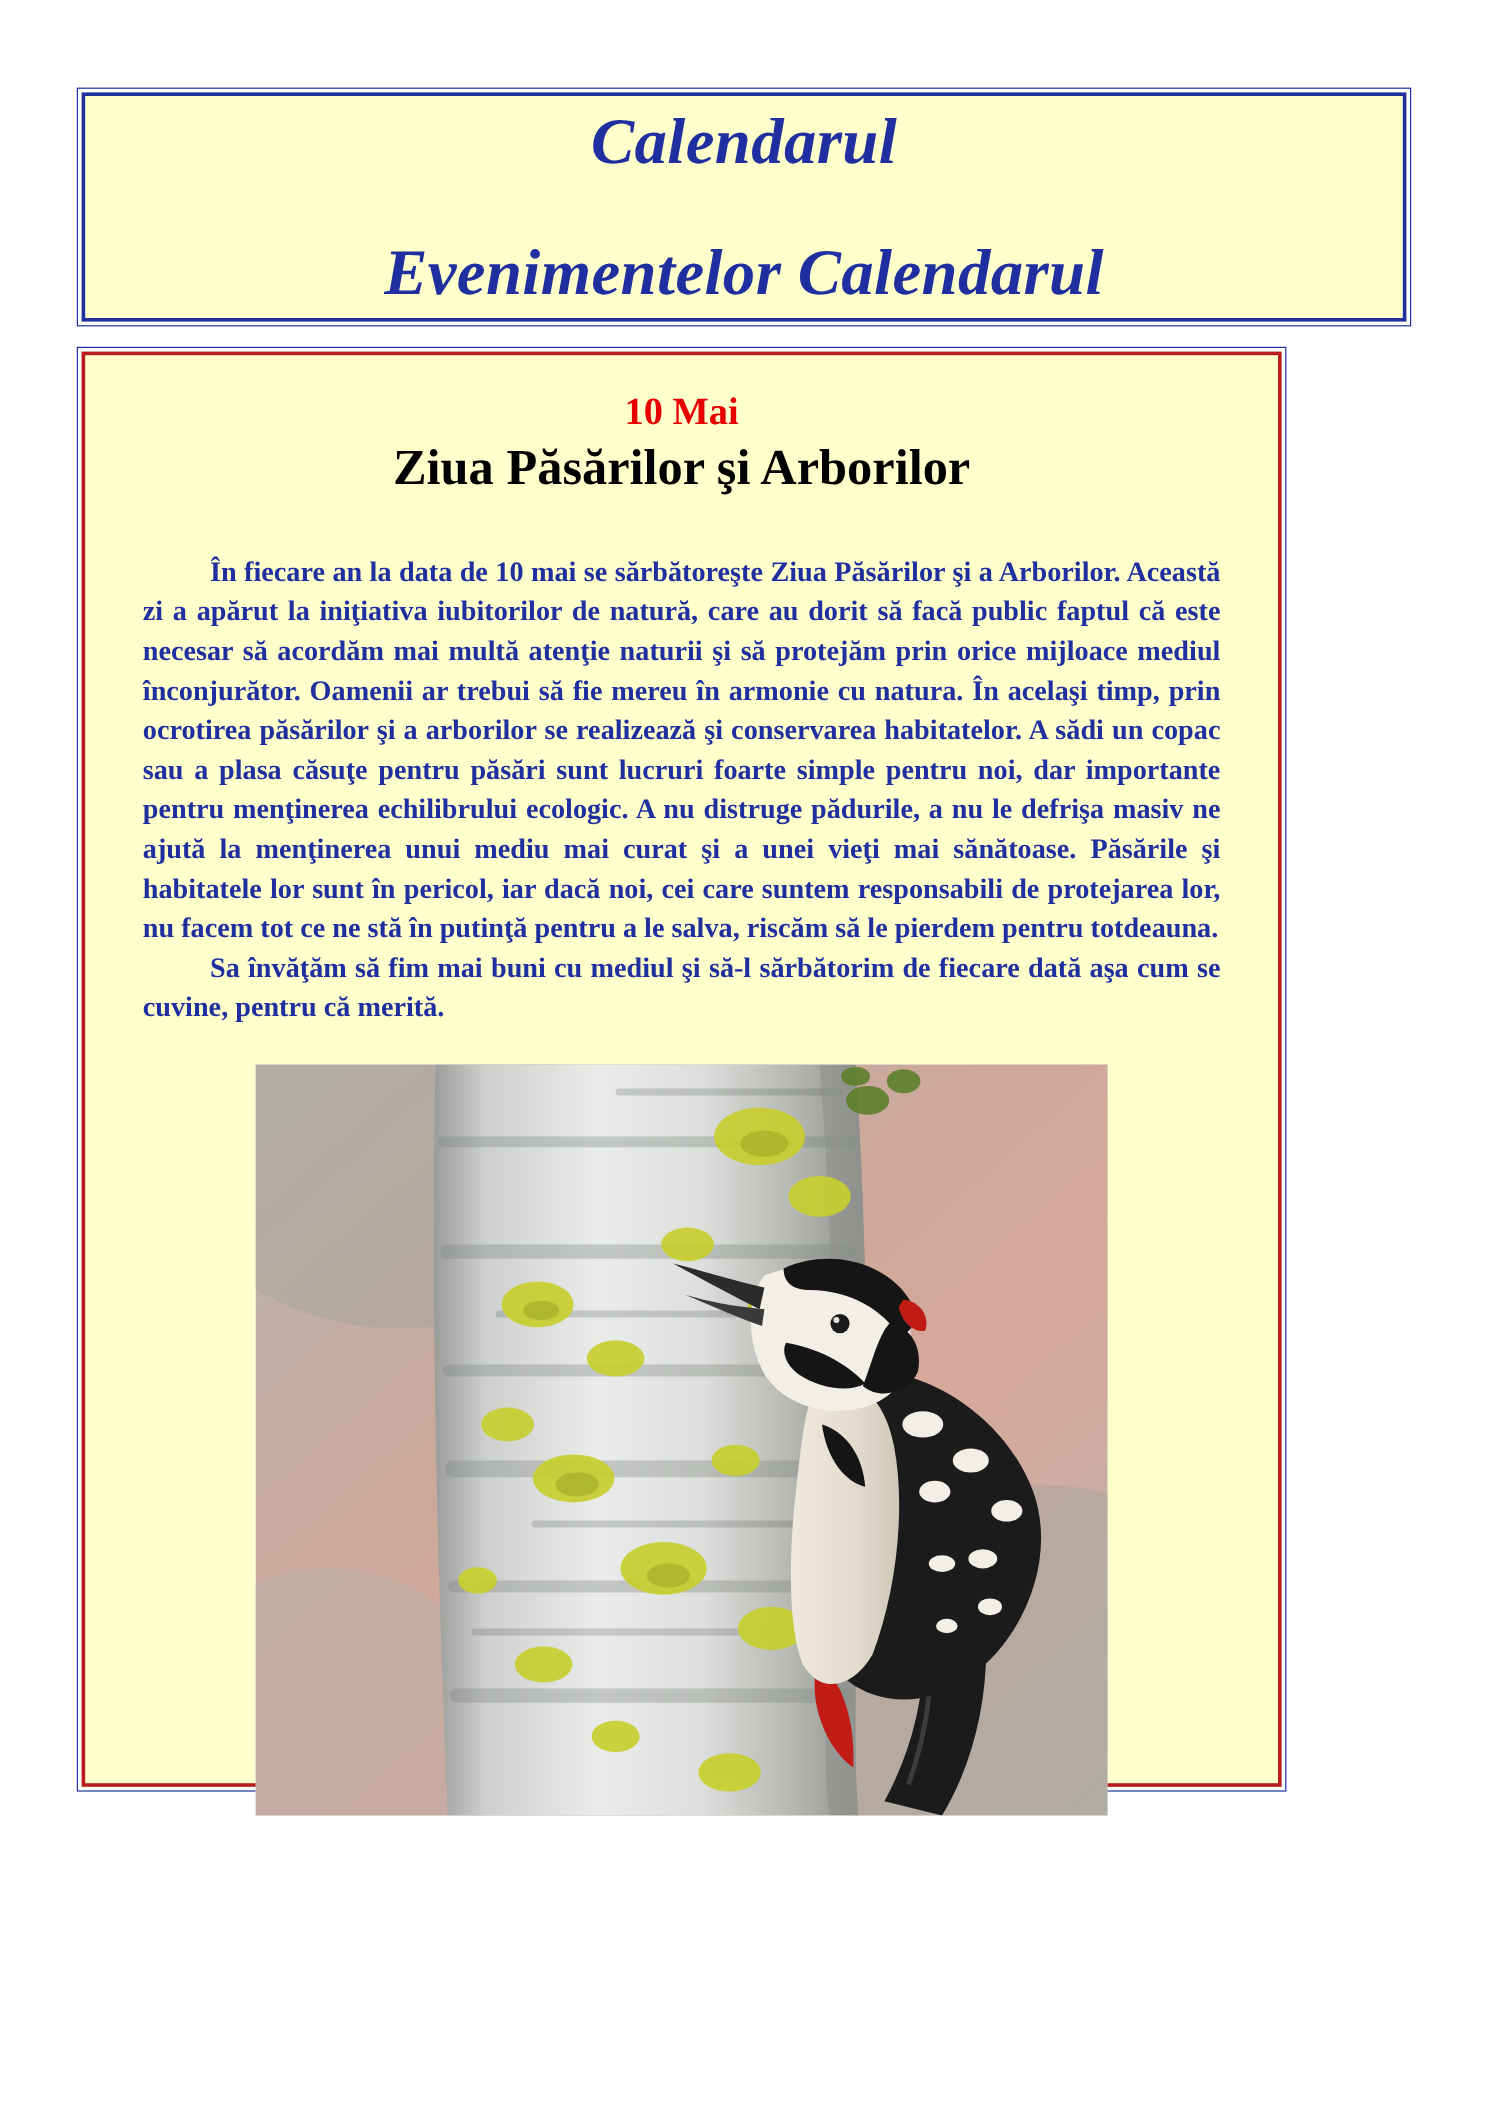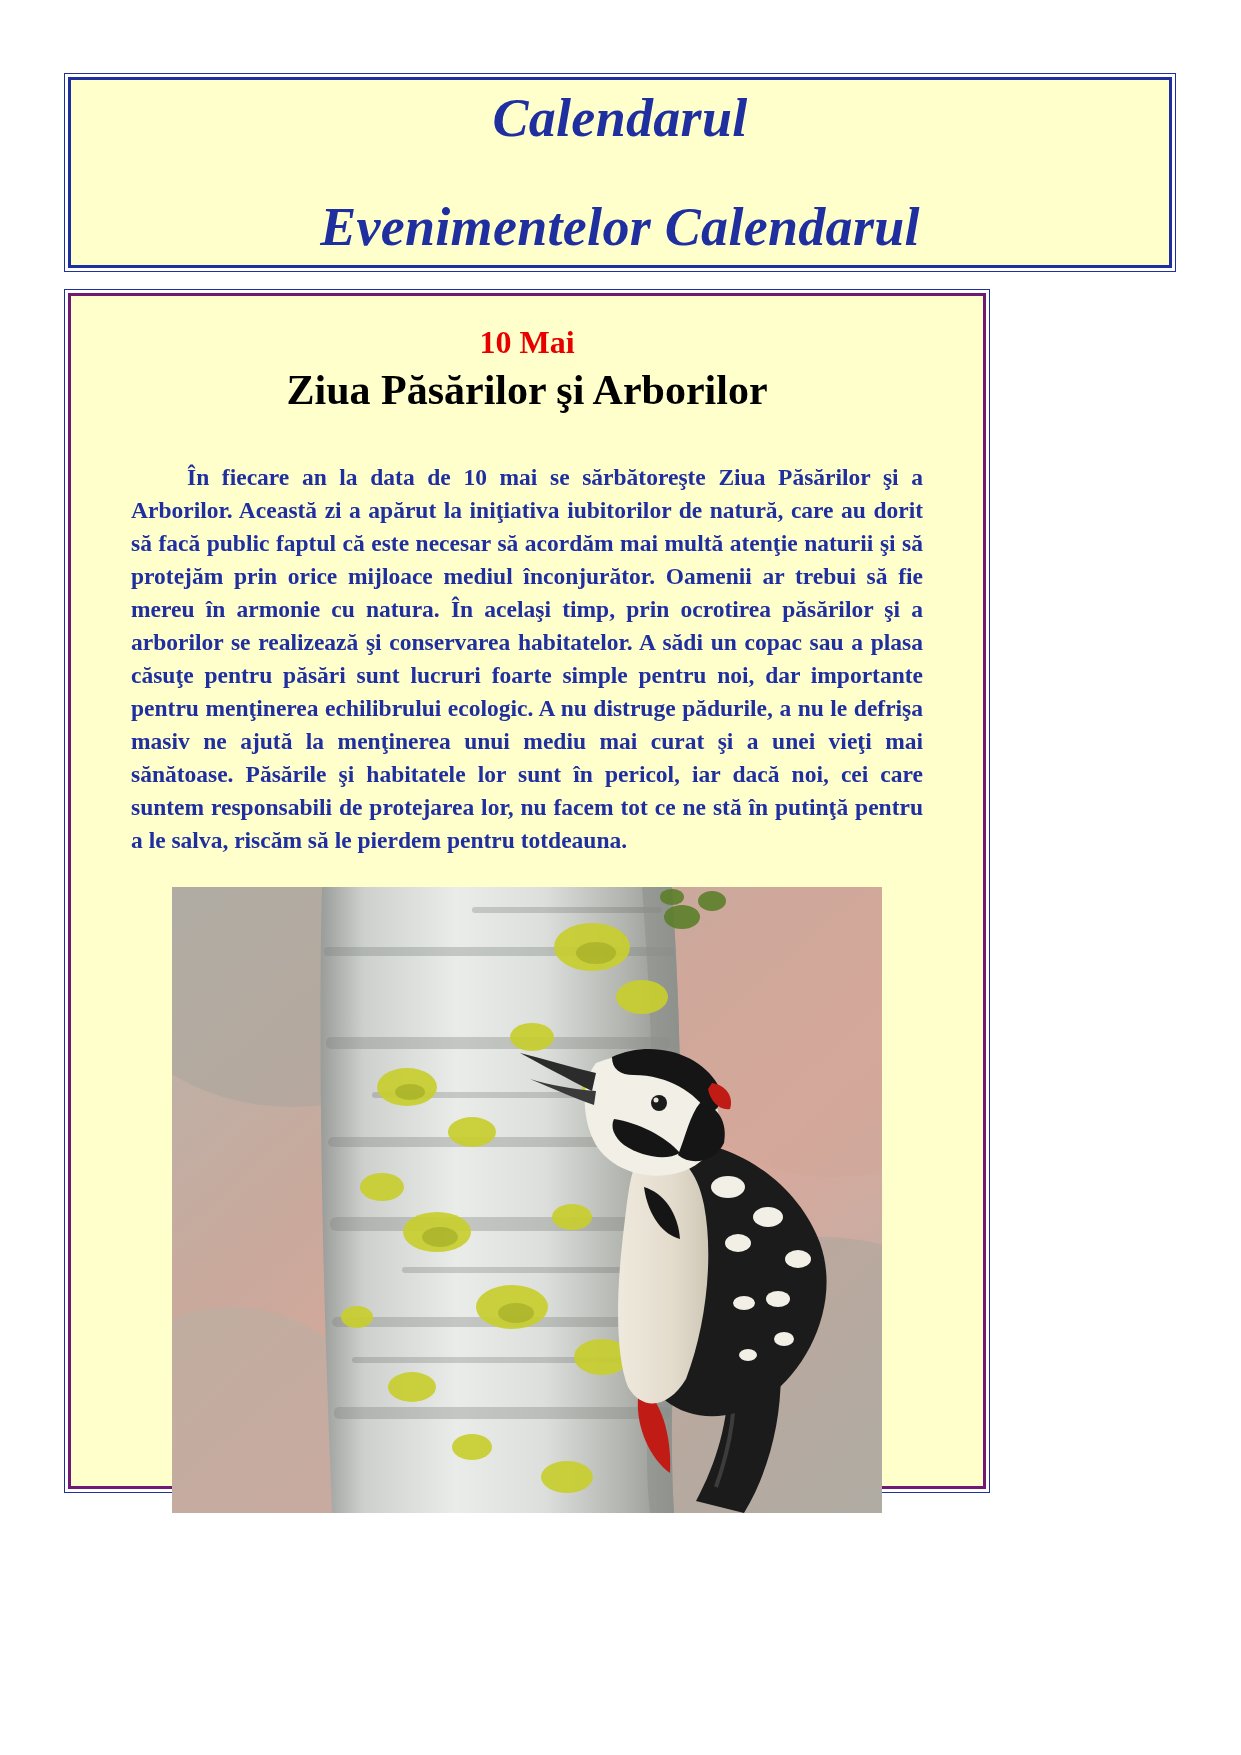--- a/index.html
+++ b/index.html
@@ -48,25 +48,25 @@
     color: #1f2fa0;
     text-align: center;
     letter-spacing: 0.3px;
   }
 
   
   .content-box {
     position: absolute;
     left: 68px;
     top: 293px;
-    width: 918px;
+    width: 1000px;
     height: 1196px;
     box-sizing: border-box;
     background: #ffffcc;
-    border: 3px solid #701a75;
+    border: 3px solid #b91c1c;
     outline: 1px solid #1f2fa0;
     outline-offset: 3px;
     padding: 26px 48px 0 48px;
   }
   .date-line {
     text-align: center;
     font-weight: bold;
     font-size: 32px;
     color: #e80000;
     line-height: 1.25;
@@ -85,21 +85,21 @@
     margin: 44px 0 0 0;
     font-family: "Liberation Serif", serif;
     font-weight: bold;
     font-size: 23.5px;
     line-height: 1.405;
     color: #1f2fa0;
     text-align: justify;
     text-justify: inter-word;
   }
   .body-text p {
-    margin: 12px;
+    margin: 0;
     text-indent: 56px;
   }
 
   
   .photo-wrap {
     margin: 30px auto 0 auto;
     width: 710px;
     height: 626px;
     position: relative;
     overflow: hidden;
@@ -119,20 +119,21 @@
     <div class="title-line">Evenimentelor Calendarul</div>
   </div>
 
   <div class="content-box">
 
     <div class="date-line">10 Mai</div>
     <div class="event-title">Ziua Păsărilor şi Arborilor</div>
 
     <div class="body-text">
       <p>În fiecare an la data de 10 mai se sărbătoreşte Ziua Păsărilor şi a Arborilor. Această zi a apărut la iniţiativa iubitorilor de natură, care au dorit să facă public faptul că este necesar să acordăm mai multă atenţie naturii şi să protejăm prin orice mijloace mediul înconjurător. Oamenii ar trebui să fie mereu în armonie cu natura. În acelaşi timp, prin ocrotirea păsărilor şi a arborilor se realizează şi conservarea habitatelor. A sădi un copac sau a plasa căsuţe pentru păsări sunt lucruri foarte simple pentru noi, dar importante pentru menţinerea echilibrului ecologic. A nu distruge pădurile, a nu le defrişa masiv ne ajută la menţinerea unui mediu mai curat şi a unei vieţi mai sănătoase. Păsările şi habitatele lor sunt în pericol, iar dacă noi, cei care suntem responsabili de protejarea lor, nu facem tot ce ne stă în putinţă pentru a le salva, riscăm să le pierdem pentru totdeauna.</p>
+      <p>Sa învăţăm să fim mai buni cu mediul şi să-l sărbătorim de fiecare dată aşa cum se cuvine, pentru că merită.</p>
     </div>
 
     <div class="photo-wrap">
       <svg width="710" height="626" viewBox="0 0 710 626" xmlns="http://www.w3.org/2000/svg" role="img">
         <defs>
           <linearGradient id="bgGrad" x1="0" y1="0" x2="1" y2="1">
             <stop offset="0%" stop-color="#b8b4ac"></stop>
             <stop offset="35%" stop-color="#c9a99c"></stop>
             <stop offset="62%" stop-color="#d9a89b"></stop>
             <stop offset="100%" stop-color="#b7b2ab"></stop>

